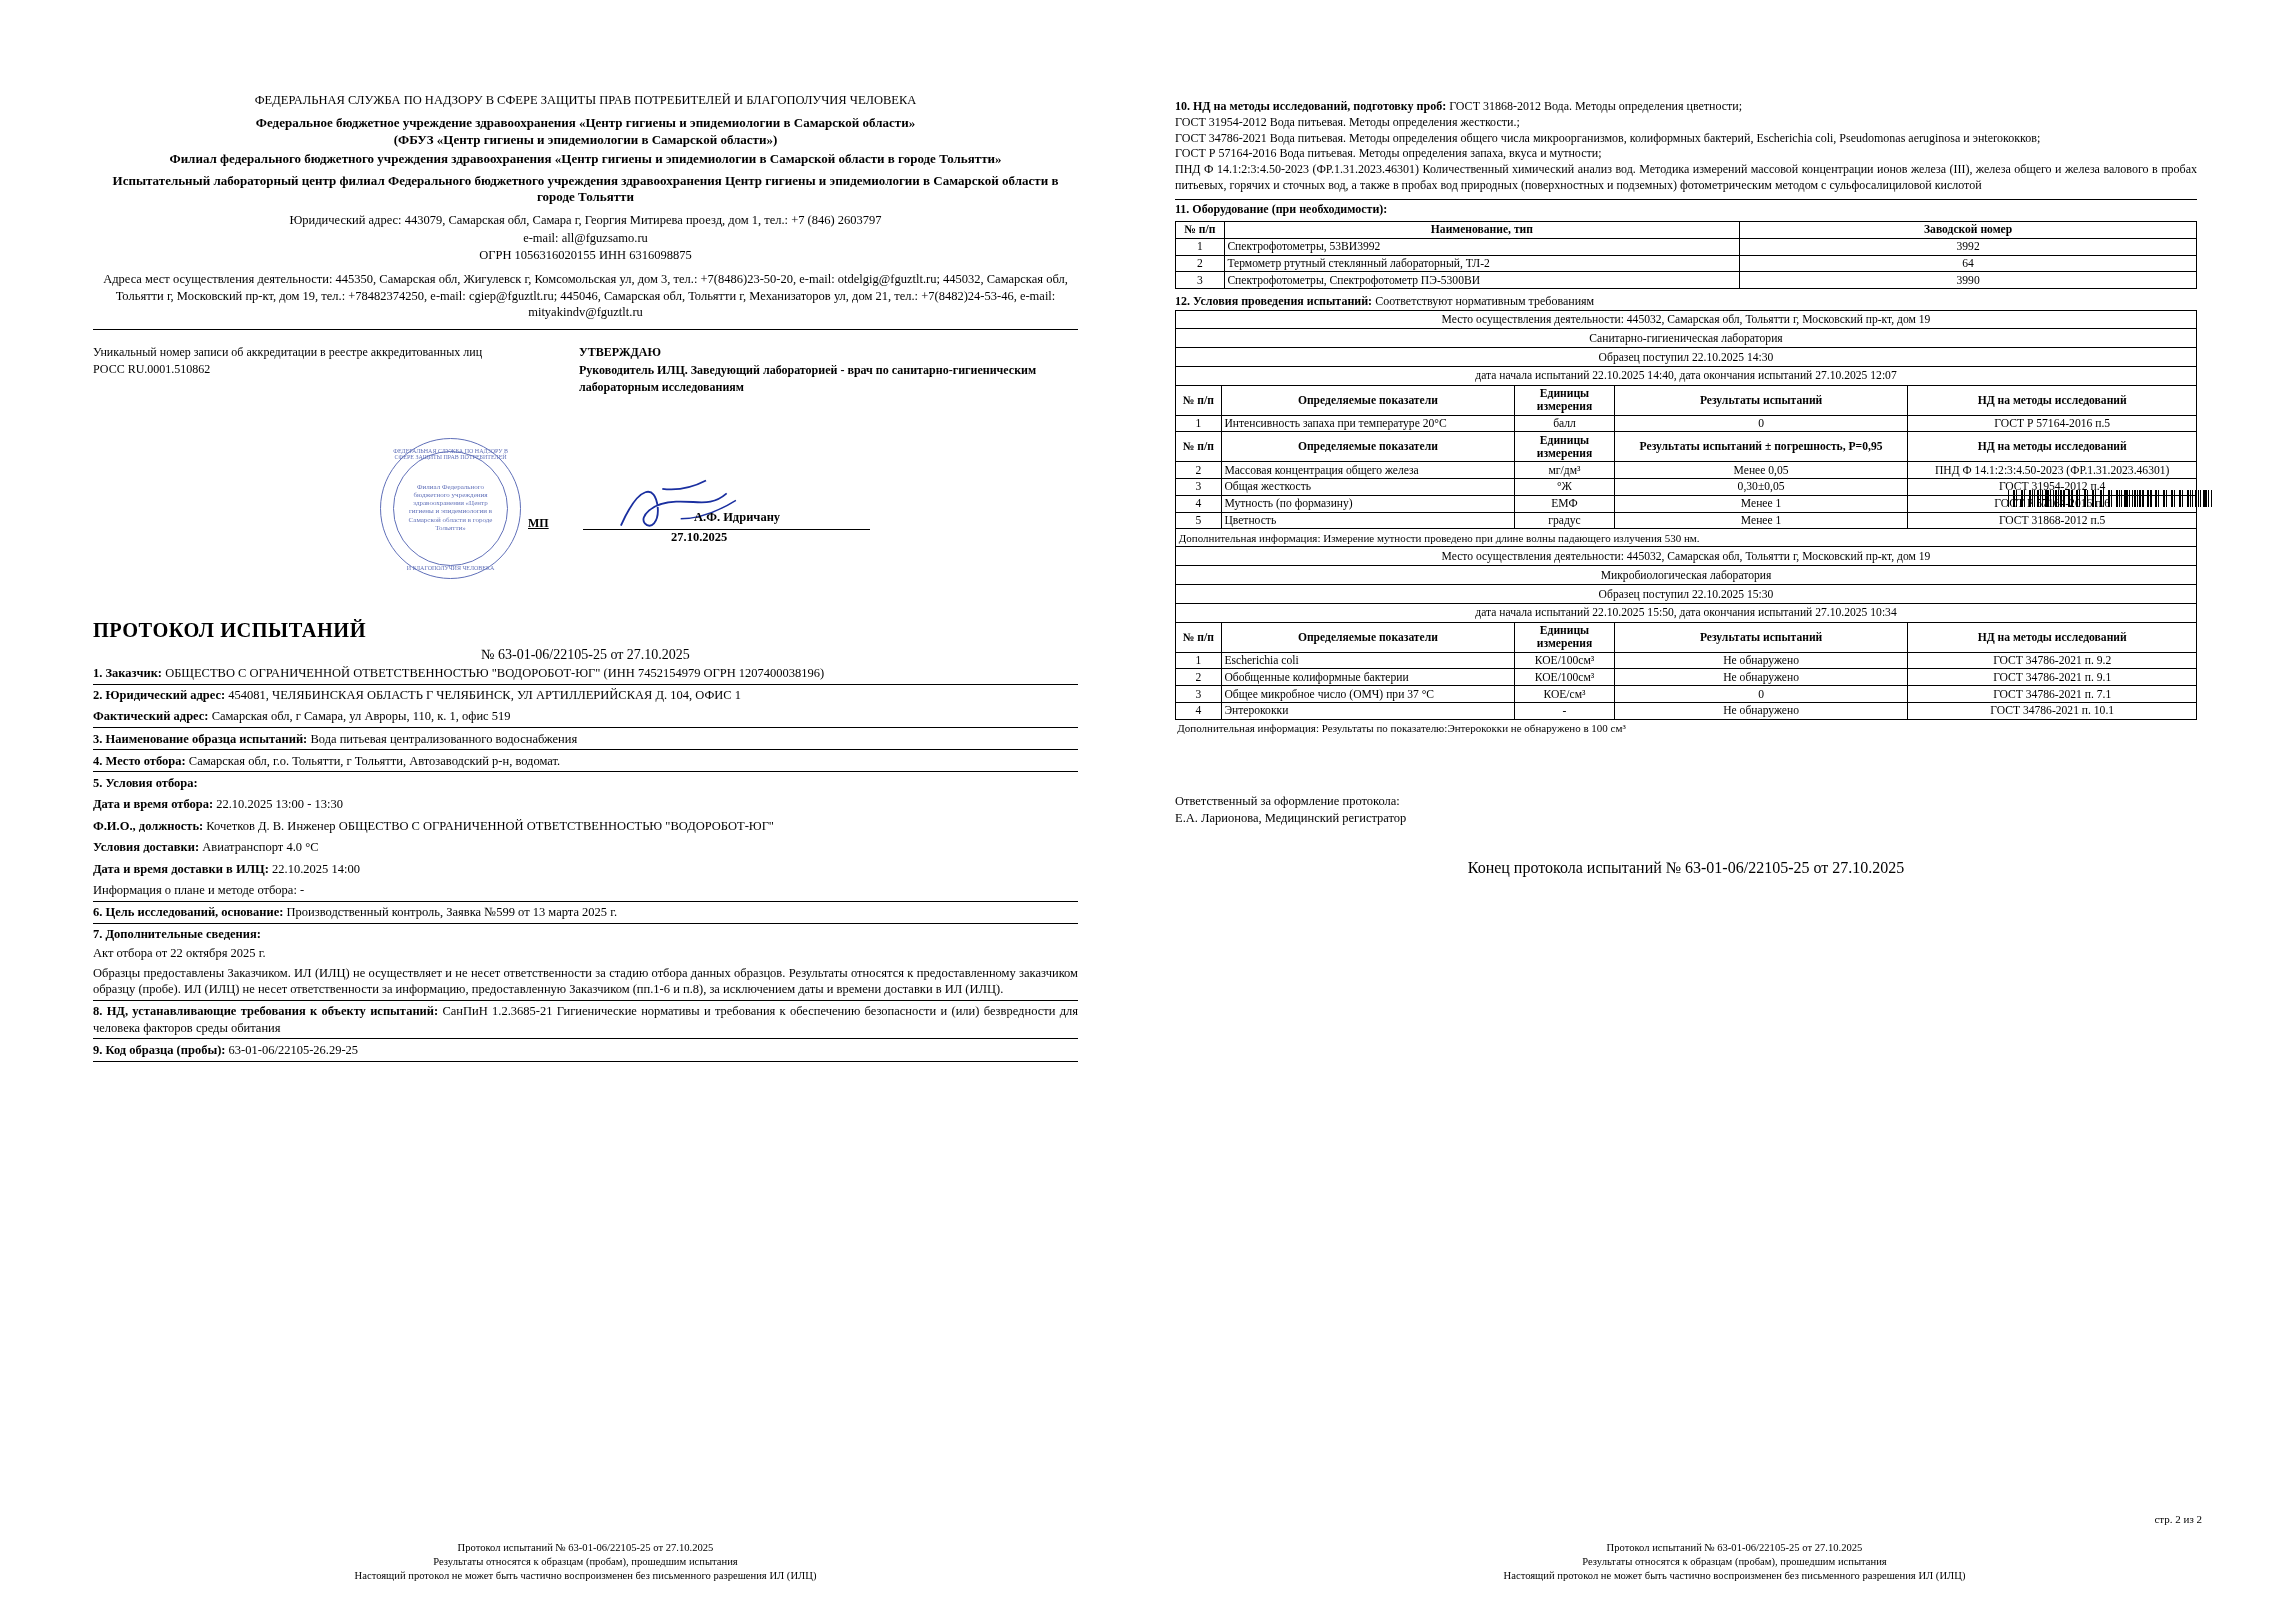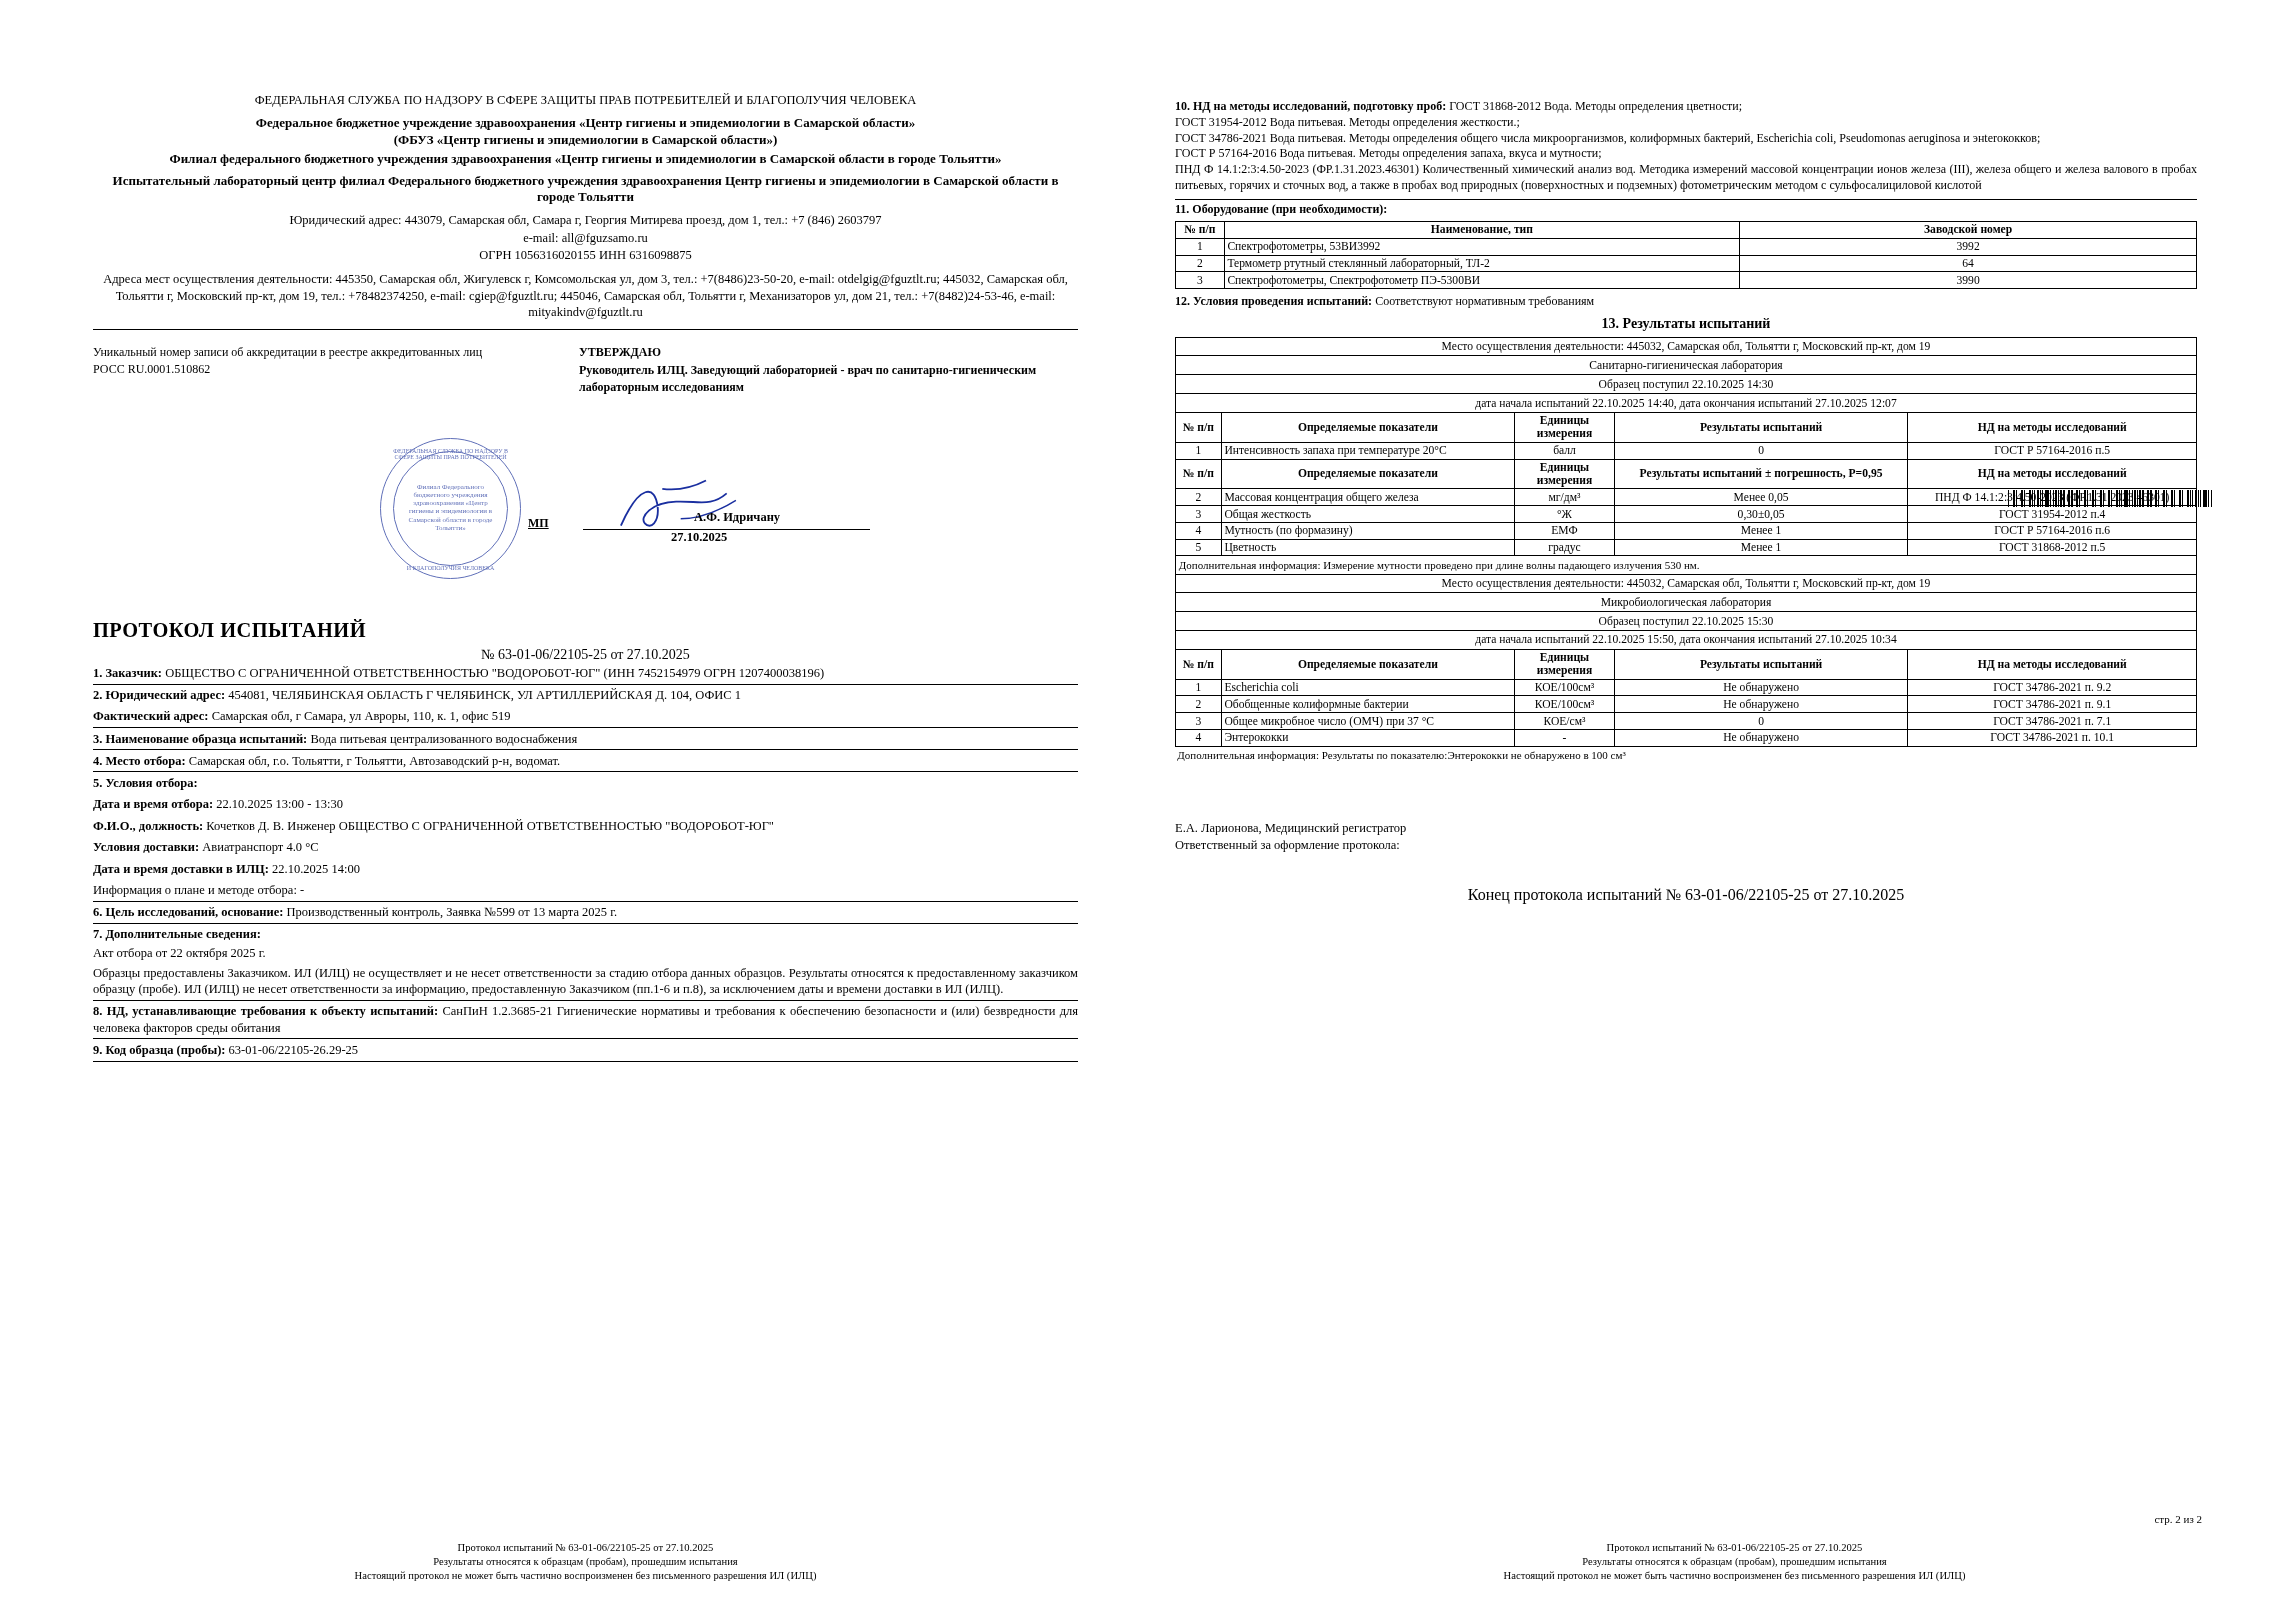--- a/index.html
+++ b/index.html
@@ -431,21 +431,20 @@
         <td class="c">3990</td>
       </tr>
     </tbody>
       </table>
 
     <div class="rtext" style="margin-top:4.6px">
       <span class="b">12. Условия проведения испытаний:</span>
       <span>Соответствуют нормативным требованиям</span>
     </div>
 
-    <div class="res-title">13. Результаты испытаний</div>
 
     <table class="t">
       <tbody>
           <tr>
         <td colspan="5" class="lab-block">Место осуществления деятельности: 445032, Самарская обл, Тольятти г, Московский пр-кт, дом 19</td>
       </tr>
       <tr>
         <td colspan="5" class="lab-block">Санитарно-гигиеническая лаборатория</td>
       </tr>
       <tr>
@@ -553,22 +552,22 @@
         <td class="c">-</td>
         <td class="c">Не обнаружено</td>
         <td class="c">ГОСТ 34786-2021 п. 10.1</td>
       </tr>
     </tbody>
       </table>
 
     <div class="addinfo">Дополнительная информация: Результаты по показателю:Энтерококки не обнаружено в 100 см³</div>
 
     <div class="resp">
+      <div>Ответственный за оформление протокола:</div>
       <div>Е.А. Ларионова, Медицинский регистратор</div>
-      <div>Ответственный за оформление протокола:</div>
     </div>
 
     <div class="endproto">Конец протокола испытаний № 63-01-06/22105-25 от 27.10.2025</div>
   </div>
 
   <div class="foot-left">
     <div>Протокол испытаний № 63-01-06/22105-25 от 27.10.2025</div>
     <div>Результаты относятся к образцам (пробам), прошедшим испытания</div>
     <div>Настоящий протокол не может быть частично воспроизменен без письменного разрешения ИЛ (ИЛЦ)</div>
   </div>

